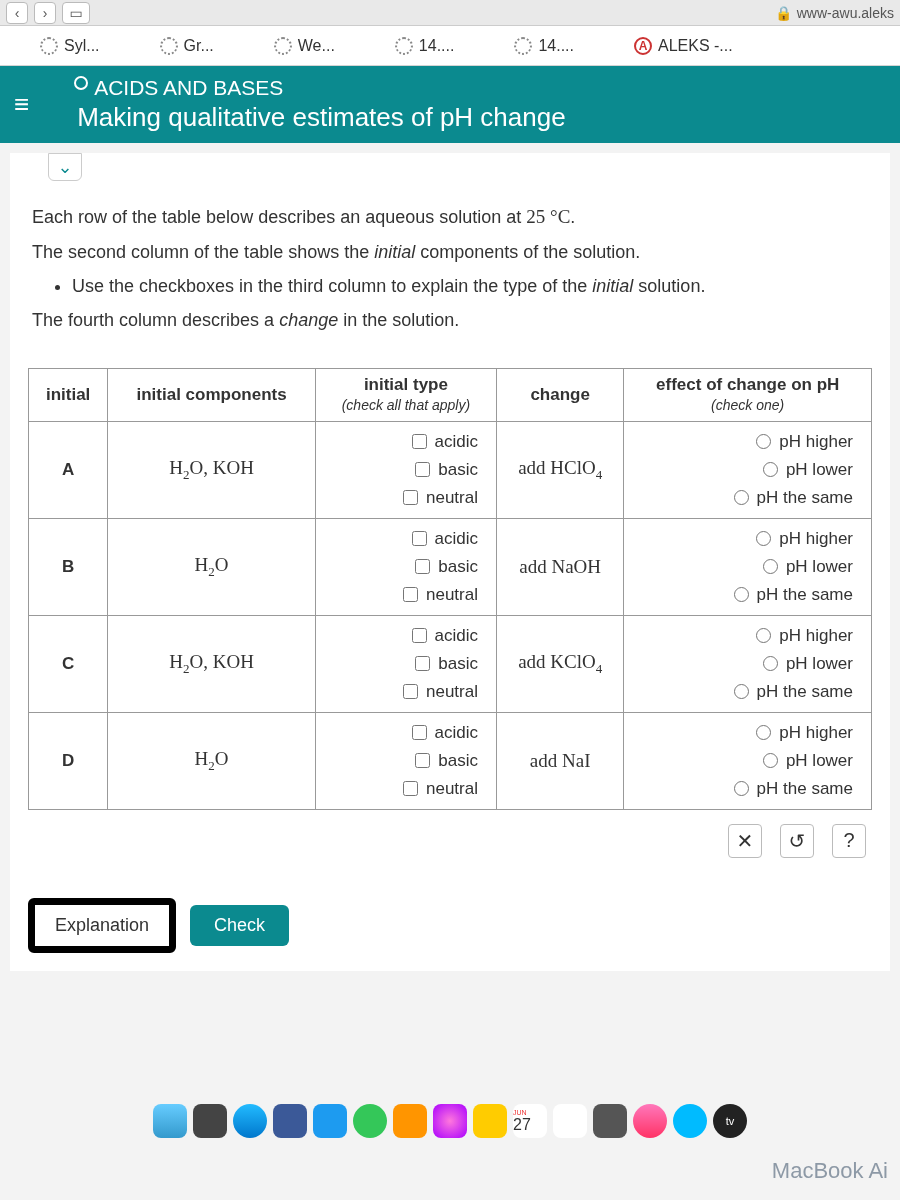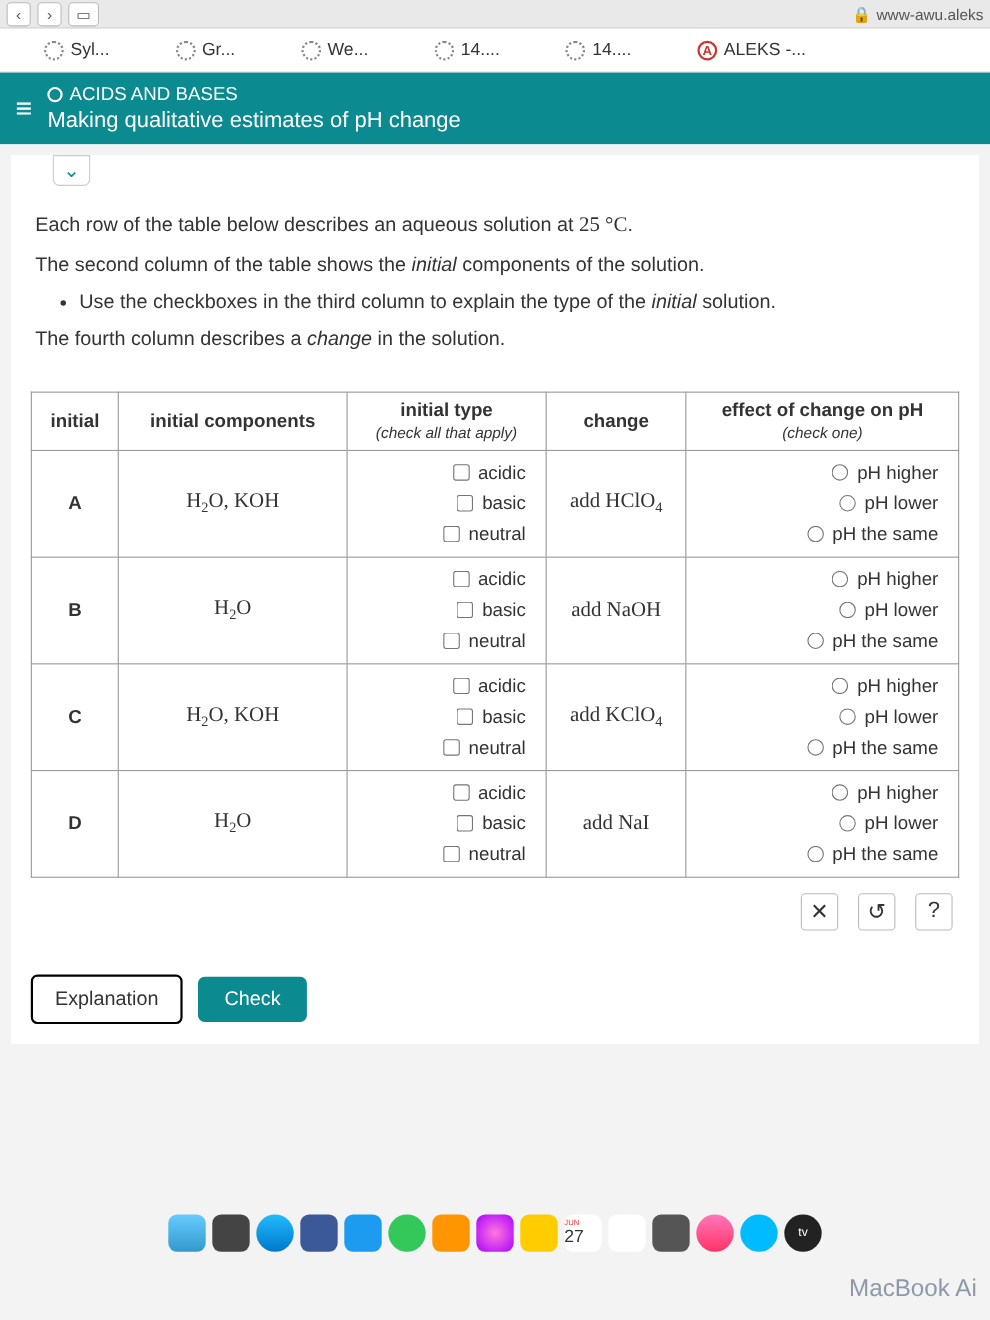--- a/index.html
+++ b/index.html
@@ -8,41 +8,41 @@
 .nav-arrow { width:22px; height:22px; border:1px solid #bbb; border-radius:4px; display:flex; align-items:center; justify-content:center; background:#fff; font-size:14px;}
 .url-box { flex:1; }
 .url { float:right; font-size:14px; color:#555; display:flex; align-items:center; gap:4px;}
 .tabs { height:40px; background:#fff; border-bottom:1px solid #d4d4d4; display:flex; align-items:center; padding:0 40px; gap:60px;}
 .tab { display:flex; align-items:center; gap:6px; font-size:16px; color:#333;}
 .tab-icon { width:18px; height:18px; border:2px dotted #888; border-radius:50%; display:flex; align-items:center; justify-content:center; font-size:10px; }
 .aleks-tab .tab-icon { border:2px solid #c33; color:#c33; font-weight:bold; font-size:12px;}
 .module-header { background:#0b8a8f; color:#fff; padding:10px 14px; display:flex; align-items:center; gap:14px; }
 .hamburger { font-size:26px; color:#fff;}
 .mod-text { display:flex; flex-direction:column; }
-.mod-cat { font-size:17px; display:flex; align-items:center; gap:6px;}
+.mod-cat { font-size:21px; display:flex; gap:6px;margin-left:31px;}
 .mod-cat-circle { width:14px; height:14px; border:2px solid #fff; border-radius:50%; }
-.mod-title { font-size:20px; margin-top:2px;}
+.mod-title { font-size:26px; margin-top:2px;margin-left:34px;}
 .content { background:#fff; margin:10px; padding:0 18px 18px 18px; }
 .chevron-box { width:34px; height:28px; background:#fff; border:1px solid #ccc; border-radius:0 0 6px 6px; display:flex; align-items:center; justify-content:center; color:#0b8a8f; font-size:18px; margin-left:20px;}
 .instructions { font-size:18px; color:#333; line-height:1.9; padding:18px 4px 30px 4px;}
 .instructions em { font-style:italic; }
 .instructions ul { list-style:disc; margin-left:40px; }
 table.problem { border-collapse:collapse; width:100%; font-size:17px; color:#333; }
 table.problem th, table.problem td { border:1px solid #999; padding:6px 10px; text-align:center; vertical-align:middle; }
 table.problem th { font-weight:bold; background:#fff; }
 .sub-hint { font-style:italic; font-weight:normal; font-size:14px;}
 .opt-stack { display:flex; flex-direction:column; align-items:flex-end; gap:8px; padding:4px 8px;}
 .opt { display:flex; align-items:center; gap:8px;}
 input[type=checkbox], input[type=radio] { width:15px; height:15px; }
 .chem { font-family:'Times New Roman', serif; font-size:19px;}
 .chem sub { font-size:13px; }
 .action-row { display:flex; justify-content:flex-end; gap:18px; margin-top:14px; padding-right:6px;}
 .icon-btn { width:34px; height:34px; border:1px solid #bbb; border-radius:4px; background:#fff; display:flex; align-items:center; justify-content:center; font-size:20px; color:#333;}
 .bottom-bar { display:flex; align-items:center; gap:14px; margin-top:40px;}
-.explain-btn { border:2px solid #000000; background:#fff; border-radius:6px; padding:10px 20px; font-size:18px; color:#333;}
+.explain-btn { border:7px solid #000000; background:#fff; border-radius:6px; padding:10px 20px; font-size:18px; color:#333;}
 .check-btn { background:#0b8a8f; color:#fff; border:none; border-radius:6px; padding:10px 24px; font-size:18px;}
 .dock { position:absolute; bottom:56px; left:0; right:0; height:46px; display:flex; align-items:center; justify-content:center; gap:6px;}
 .dock-item { width:34px; height:34px; border-radius:8px; background:#888; }
 .macbook { position:absolute; bottom:16px; right:12px; font-size:22px; color:#8d99a6; font-family:'Helvetica Neue', sans-serif;}
 </style>
 </head>
 <body>
 
 <div class="toolbar">
   <div class="nav-arrow">‹</div>

